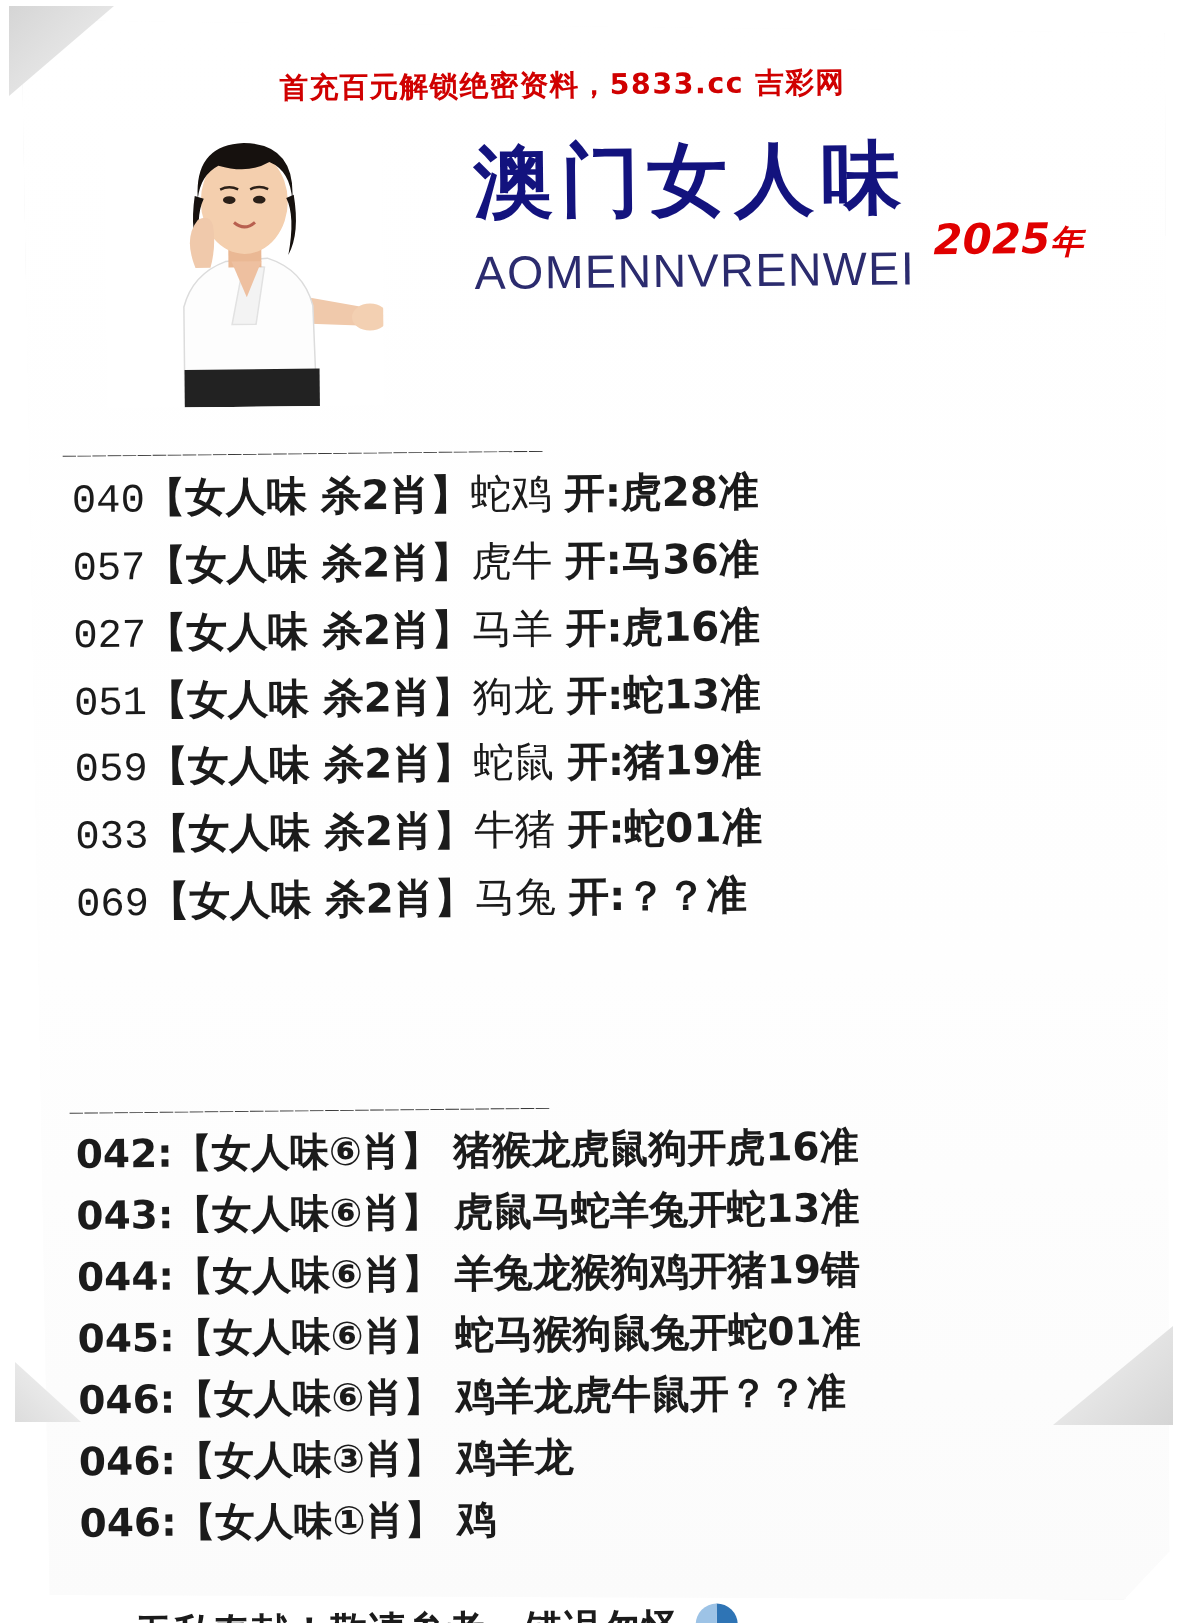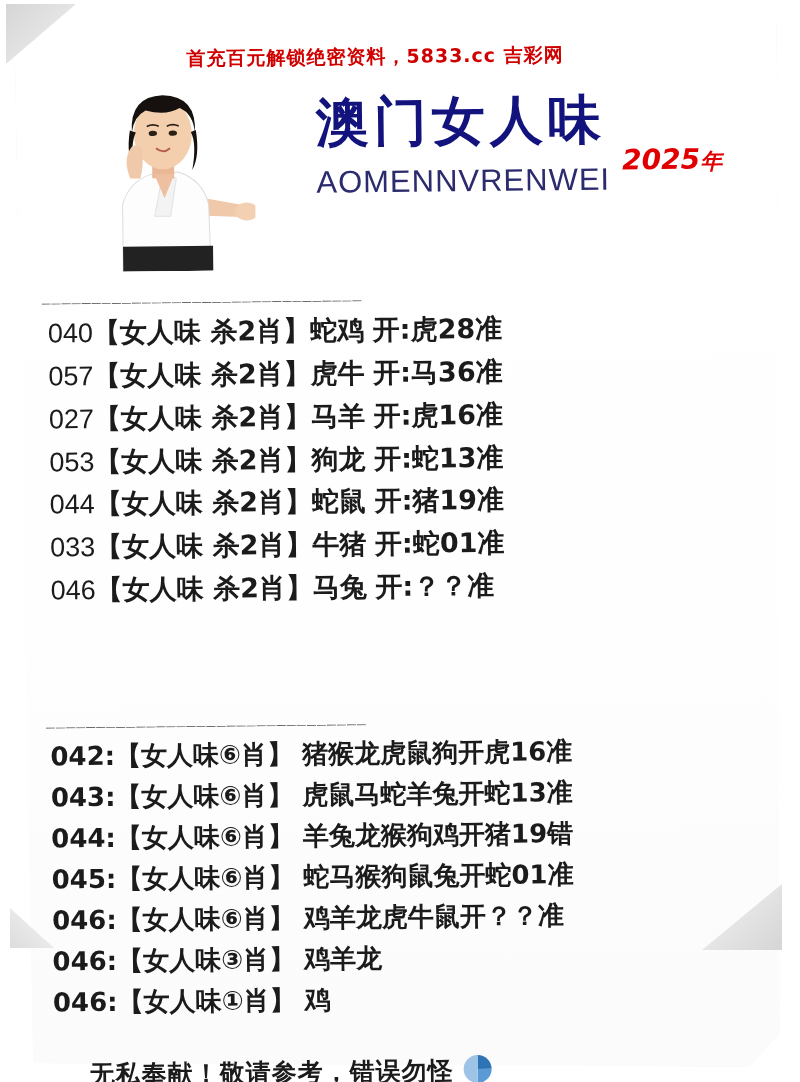--- a/index.html
+++ b/index.html
@@ -148,25 +148,25 @@
     margin: 6px 0 0 20px;
   }
   .row {
     font-size: 27px;
     line-height: 1.55;
     color: #1b1b1b;
     white-space: nowrap;
     font-family: "DejaVu Sans", "Liberation Sans", sans-serif;
   }
   .row .idx {
-    font-family: Liberation Sans, sans-serif;
+    font-family: Liberation Mono, monospace;
     letter-spacing: 0px;
   }
   .row .brk { font-weight: bold; }
-  .row .core { font-weight: bold; }
+  .row .core { font-weight: normal; }
   .row .tail { font-weight: bold; }
 
   .gap { height: 96px; }
 
   .rows2 { margin: 4px 0 0 18px; }
   .row2 {
     font-size: 26px;
     line-height: 1.58;
     color: #1b1b1b;
     white-space: nowrap;
@@ -258,30 +258,30 @@
       <div class="row">
         <span class="idx">040</span><span class="brk">【女人味 杀2肖】</span><span class="core">蛇鸡</span> <span class="tail">开:虎28准</span>
       </div>
       <div class="row">
         <span class="idx">057</span><span class="brk">【女人味 杀2肖】</span><span class="core">虎牛</span> <span class="tail">开:马36准</span>
       </div>
       <div class="row">
         <span class="idx">027</span><span class="brk">【女人味 杀2肖】</span><span class="core">马羊</span> <span class="tail">开:虎16准</span>
       </div>
       <div class="row">
-        <span class="idx">053</span><span class="brk">【女人味 杀2肖】</span><span class="core">狗龙</span> <span class="tail">开:蛇13准</span>
-      </div>
-      <div class="row">
-        <span class="idx">044</span><span class="brk">【女人味 杀2肖】</span><span class="core">蛇鼠</span> <span class="tail">开:猪19准</span>
+        <span class="idx">051</span><span class="brk">【女人味 杀2肖】</span><span class="core">狗龙</span> <span class="tail">开:蛇13准</span>
+      </div>
+      <div class="row">
+        <span class="idx">059</span><span class="brk">【女人味 杀2肖】</span><span class="core">蛇鼠</span> <span class="tail">开:猪19准</span>
       </div>
       <div class="row">
         <span class="idx">033</span><span class="brk">【女人味 杀2肖】</span><span class="core">牛猪</span> <span class="tail">开:蛇01准</span>
       </div>
       <div class="row">
-        <span class="idx">046</span><span class="brk">【女人味 杀2肖】</span><span class="core">马兔</span> <span class="tail">开:？？准</span>
+        <span class="idx">069</span><span class="brk">【女人味 杀2肖】</span><span class="core">马兔</span> <span class="tail">开:？？准</span>
       </div>
     </div>
 
     <div class="gap"></div>
 
     <div class="dash">————————————————————————————————</div>
 
     <div class="rows2">
       <div class="row2">
         <span>042:</span><span>【女人味⑥肖】</span> <span>猪猴龙虎鼠狗</span><span>开虎16准</span>

